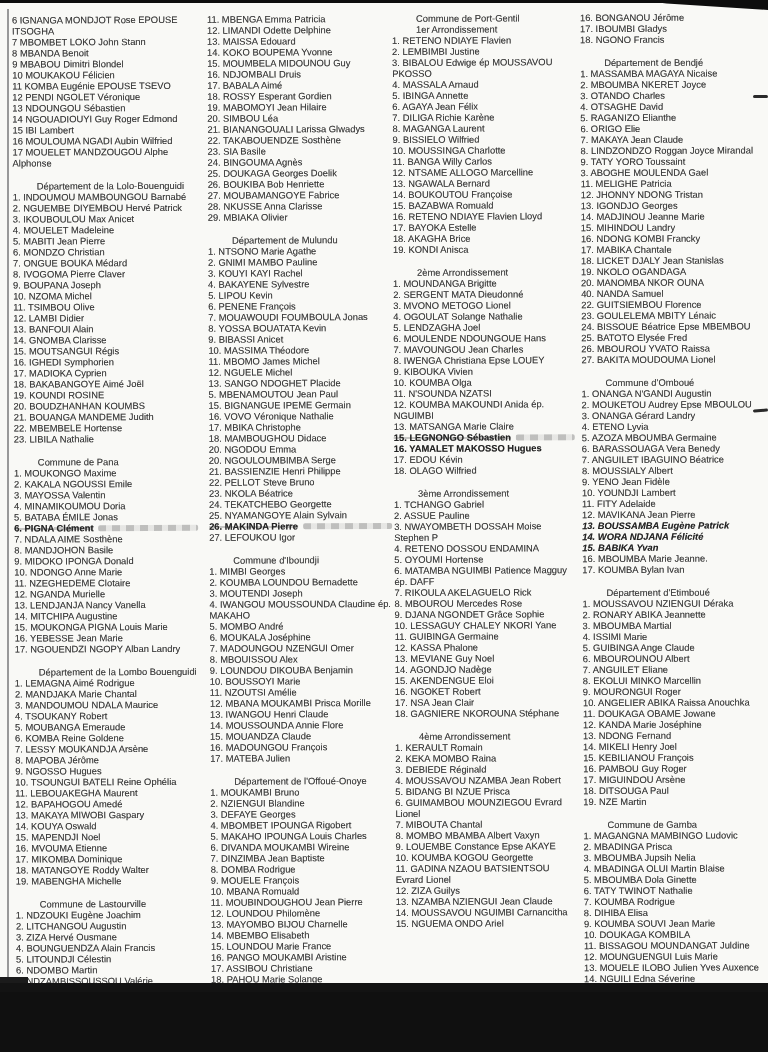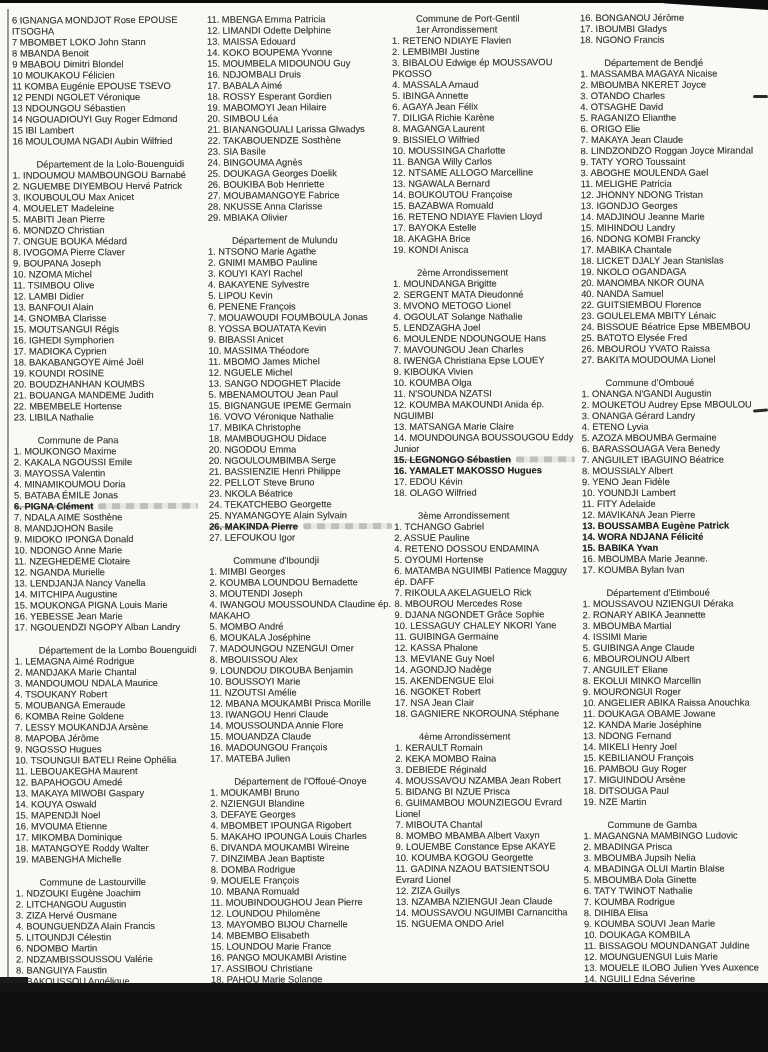--- a/index.html
+++ b/index.html
@@ -13,21 +13,21 @@
   .col{position:absolute;top:13px;}
   #col1{left:14px;width:184px;}
   #col2{left:209px;width:183px;}
   #col3{left:394px;width:181px;}
   #col4{left:582px;width:183px;}
   .block{margin-bottom:12px;}
   .h{color:#3d3d3d;margin-left:24px;}
   .row{display:flex;align-items:flex-start;}
   .txt{display:inline;}
   .row.bold .txt{font-weight:bold;color:#242424;}
-  .row.italic .txt{}
+  .row.italic .txt{font-style:italic;}
   .row.mark .txt{
     background:linear-gradient(transparent 46%, rgba(125,125,125,.42) 46%,
                rgba(125,125,125,.42) 66%, transparent 66%);
     text-align:right;
   }
   .tail{flex:1 1 auto;height:6px;margin-left:5px;margin-top:3px;border-radius:2px;
     background:repeating-linear-gradient(90deg, rgba(120,120,120,.45) 0 8px, rgba(165,165,165,.22) 8px 14px);}
   .article .b{font-weight:bold;color:#1d1d1d;}
   
   .edge-top{position:absolute;top:0;left:0;width:100%;height:3px;background:#0d0d0d;}
@@ -74,20 +74,23 @@
           </div>
           <div class="row">
             <span class="txt">14 NGOUADIOUYI Guy Roger Edmond</span>
           </div>
           <div class="row">
             <span class="txt">15 IBI Lambert</span>
           </div>
           <div class="row">
             <span class="txt">16 MOULOUMA NGADI Aubin Wilfried</span>
           </div>
+          <div class="row">
+            <span class="txt">17 MOUELET MANDZOUGOU Alphe Alphonse</span>
+          </div>
         </div>
         <div class="block">
           <div class="h">Département de la Lolo-Bouenguidi</div>
           <div class="row">
             <span class="txt">1. INDOUMOU MAMBOUNGOU Barnabé</span>
           </div>
           <div class="row">
             <span class="txt">2. NGUEMBE DIYEMBOU Hervé Patrick</span>
           </div>
           <div class="row">
@@ -659,23 +662,20 @@
           </div>
           <div class="row">
             <span class="txt">11. N'SOUNDA NZATSI</span>
           </div>
           <div class="row">
             <span class="txt">12. KOUMBA MAKOUNDI Anida ép. NGUIMBI</span>
           </div>
           <div class="row">
             <span class="txt">13. MATSANGA Marie Claire</span>
           </div>
-          <div class="row">
-            <span class="txt">14. MOUNDOUNGA BOUSSOUGOU Eddy Junior</span>
-          </div>
           <div class="row bold mark">
             <span class="txt">15. LEGNONGO Sébastien</span>
             <span class="tail"></span>
           </div>
           <div class="row bold">
             <span class="txt">16. YAMALET MAKOSSO Hugues</span>
           </div>
           <div class="row">
             <span class="txt">17. EDOU Kévin</span>
           </div>
@@ -683,20 +683,23 @@
             <span class="txt">18. OLAGO Wilfried</span>
           </div>
         </div>
         <div class="block">
           <div class="h">3ème Arrondissement</div>
           <div class="row">
             <span class="txt">1. TCHANGO Gabriel</span>
           </div>
           <div class="row">
             <span class="txt">2. ASSUE Pauline</span>
+          </div>
+          <div class="row">
+            <span class="txt">3. NWAYOMBETH DOSSAH Moise Stephen P</span>
           </div>
           <div class="row">
             <span class="txt">4. RETENO DOSSOU ENDAMINA</span>
           </div>
           <div class="row">
             <span class="txt">5. OYOUMI Hortense</span>
           </div>
           <div class="row">
             <span class="txt">6. MATAMBA NGUIMBI Patience Magguy ép. DAFF</span>
           </div>

